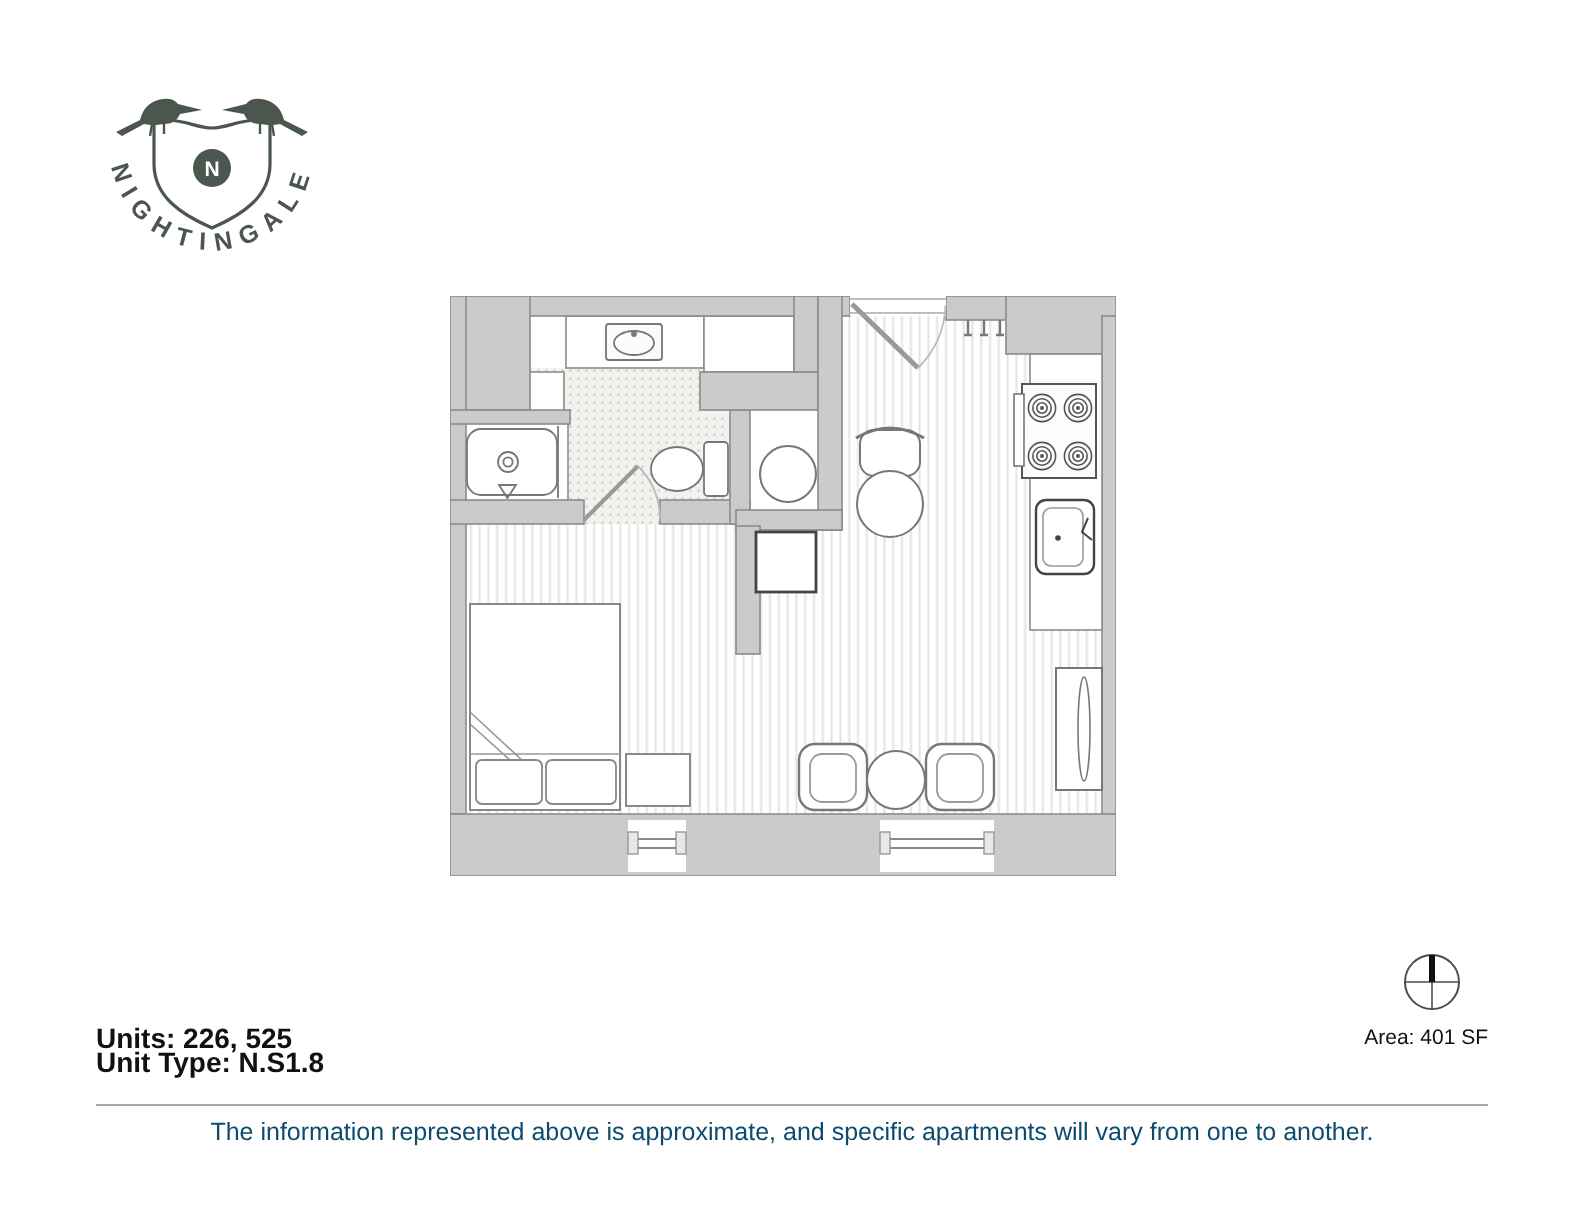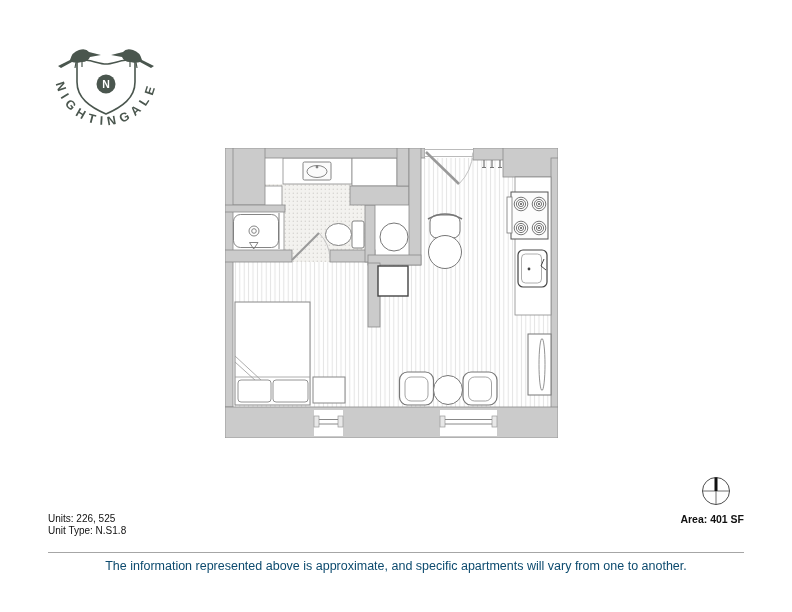--- a/index.html
+++ b/index.html
@@ -2,22 +2,22 @@
 <html><head>
 <meta charset="utf-8">
 <style>
   html,body{margin:0;padding:0;}
   body{width:792px;height:612px;background:#ffffff;position:relative;overflow:hidden;
        font-family:"Liberation Sans", sans-serif;color:#1c1c1c;}
   .abs{position:absolute;}
   #logo-svg{left:30px;top:46px;width:152px;height:88px;}
   #plan-svg{left:225px;top:148px;width:333px;height:290px;}
   #compass-svg{left:699px;top:474px;width:34px;height:34px;}
-  .unit-info{left:48px;top:513px;font-size:10px;font-weight:normal;line-height:12px;color:#111;}
-  .area-info{right:48px;top:513px;font-size:10.5px;font-weight:bold;color:#111;text-align:right;}
+  .unit-info{left:48px;top:513px;font-size:14px;font-weight:bold;line-height:12px;color:#111;}
+  .area-info{right:48px;top:513px;font-size:10.5px;font-weight:normal;color:#111;text-align:right;}
   .divider{left:48px;top:552px;width:696px;border-top:1px solid #a6a6a6;height:0;}
   .disclaimer{left:0;top:559px;width:792px;text-align:center;font-size:12.5px;color:#0c4a6e;}
 </style>
 </head>
 <body>
 
 <svg id="logo-svg" class="abs" viewBox="0 0 152 88">
   <defs>
     <path id="brandArc" d="M 25 28 A 51 51 0 0 0 127 28" fill="none"></path>
   </defs>

